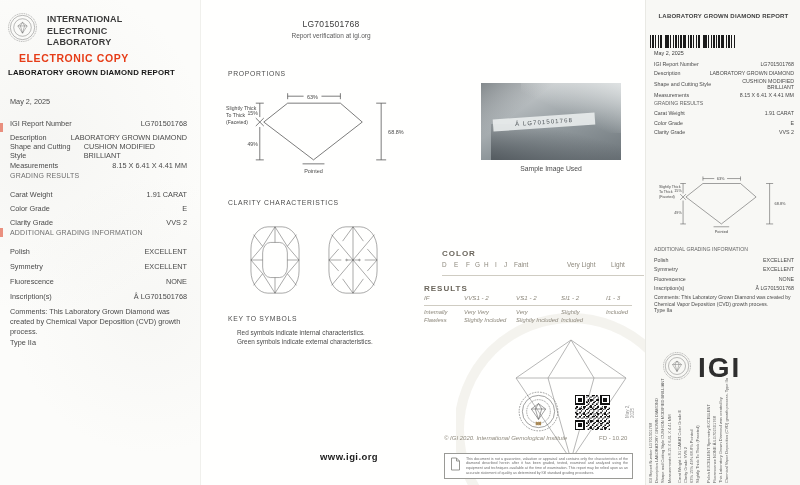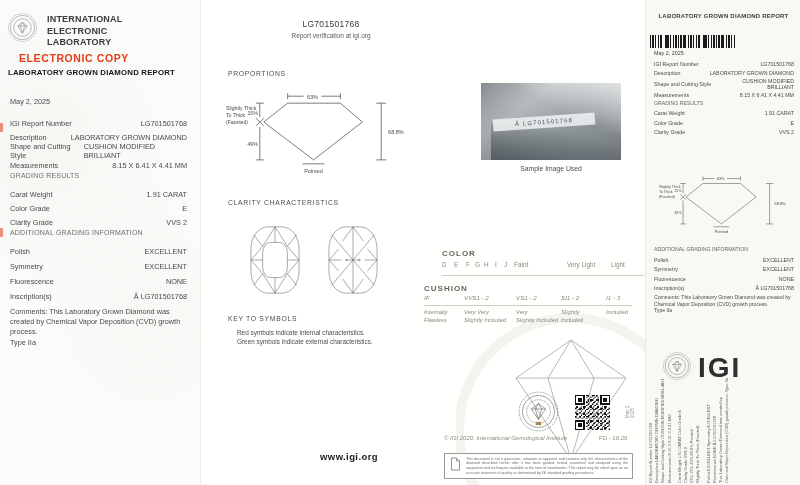--- a/index.html
+++ b/index.html
@@ -291,21 +291,21 @@
       </div>
       <div class="color-ranges" style="position:absolute;left:0;top:12px;width:210px;height:10px;">
         <span style="left:72px;">Faint</span>
         <span style="left:125px;">Very Light</span>
         <span style="left:169px;">Light</span>
       </div>
       <div class="scale-rule" style="top:26px;width:202px;"></div>
     </div>
 
     <div class="abs scale-block" style="left:223px;top:284px;width:215px;height:48px;">
-      <div class="scale-title">CUSHION</div>
+      <div class="scale-title">RESULTS</div>
       <div style="position:absolute;left:0;top:10px;width:215px;height:9px;">
         <span class="cl-code" style="position:absolute;left:0;">IF</span>
         <span class="cl-code" style="position:absolute;left:40px;">VVS1 - 2</span>
         <span class="cl-code" style="position:absolute;left:92px;">VS1 - 2</span>
         <span class="cl-code" style="position:absolute;left:137px;">SI1 - 2</span>
         <span class="cl-code" style="position:absolute;left:182px;">I1 - 3</span>
       </div>
       <div class="scale-rule" style="top:21px;width:208px;"></div>
       <div style="position:absolute;left:0;top:25px;width:215px;">
         <div class="cl-col" style="left:0;">

